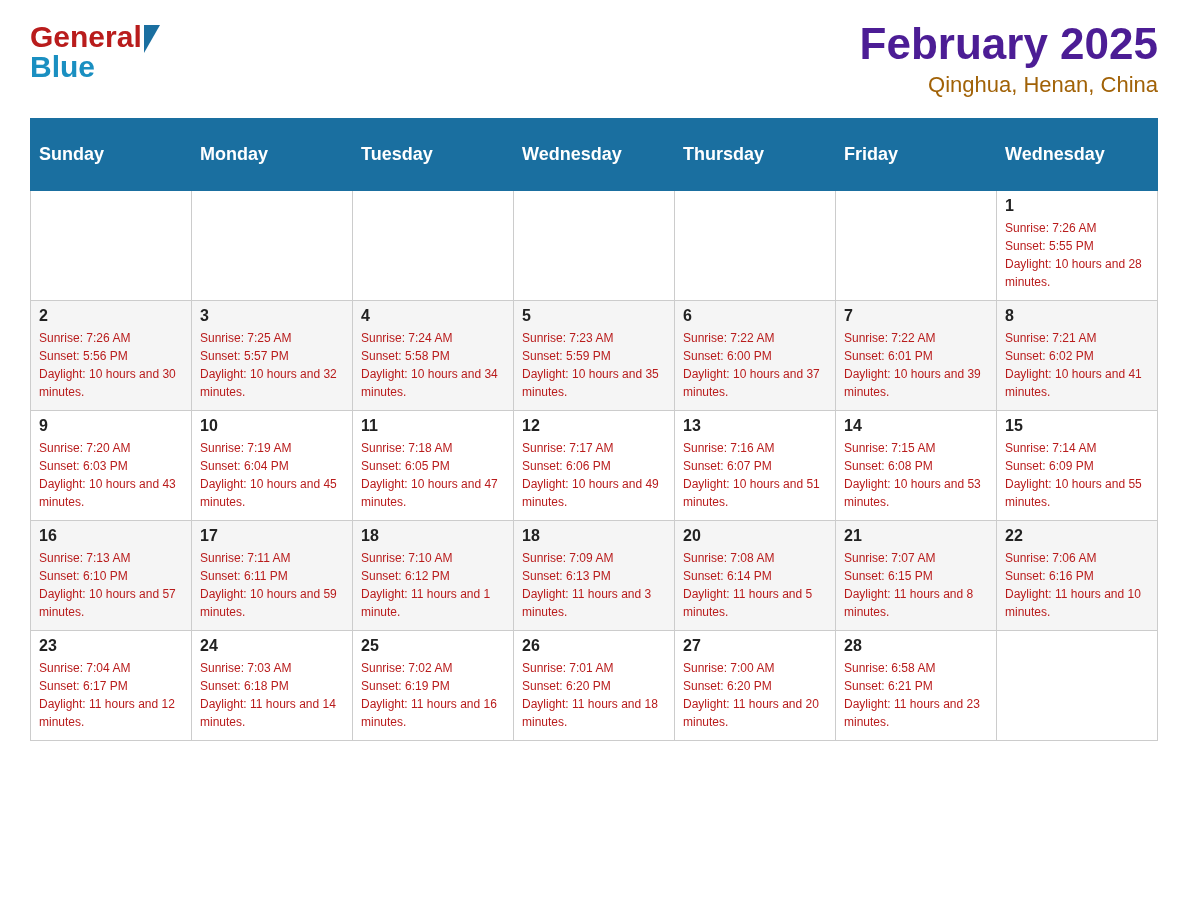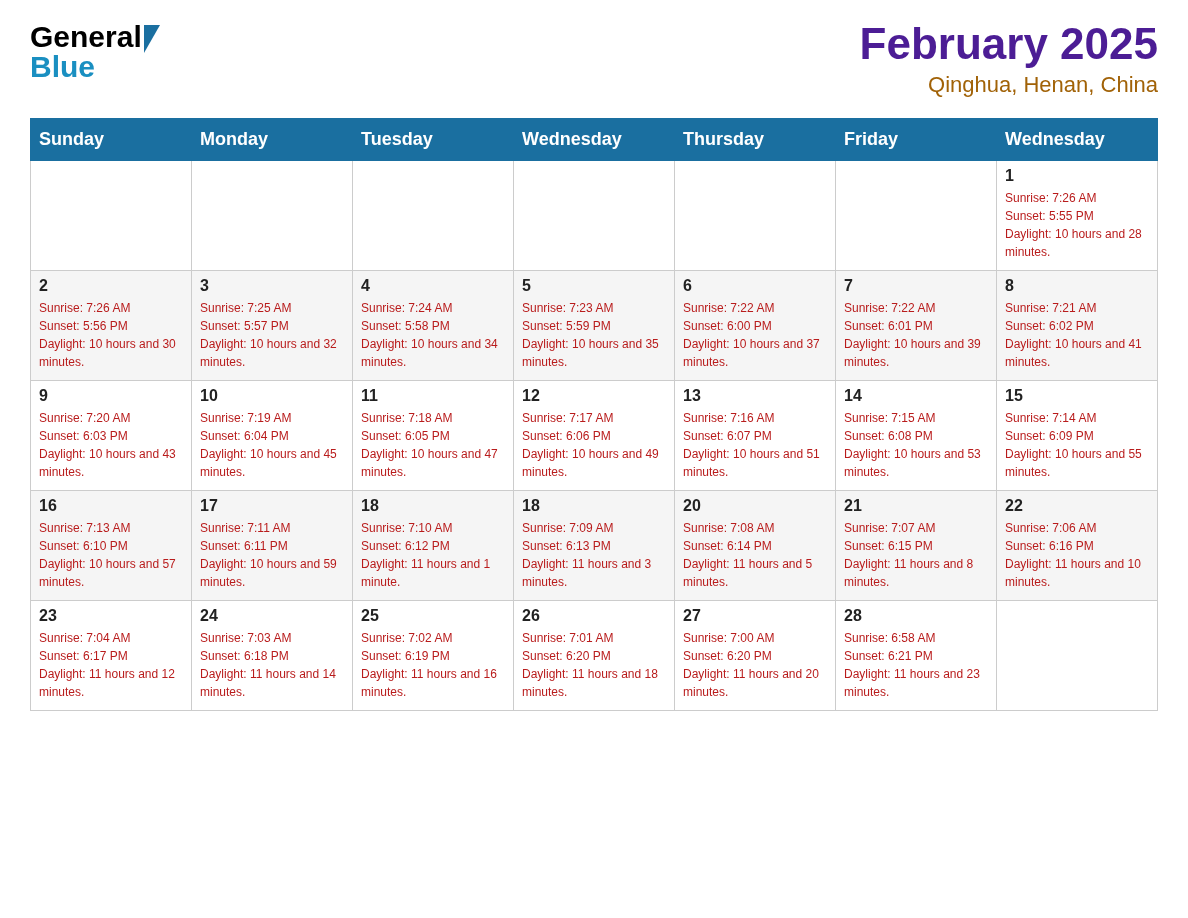--- a/index.html
+++ b/index.html
@@ -33,21 +33,21 @@
     .calendar {
       width: 100%;
       border-collapse: collapse;
       border: 1px solid #aaa;
     }
     .calendar th {
       background-color: #1a6fa0;
       color: #fff;
       font-size: 18px;
       font-weight: bold;
-      padding: 10px 8px;
+      padding: 25px 8px;
       text-align: left;
       border: 1px solid #1a6fa0;
     }
     .calendar td {
       vertical-align: top;
       border: 1px solid #ccc;
       padding: 6px 8px;
       width: calc(100% / 7);
       min-height: 110px;
       height: 110px;
@@ -78,21 +78,21 @@
       display: flex;
       flex-direction: column;
     }
     .logo-line1 {
       display: flex;
       align-items: center;
     }
     .logo-line1 .gen {
       font-size: 30px;
       font-weight: bold;
-      color: #000000;
+      color: #b91c1c;
     }
     .logo-line1 .arr {
       display: inline-block;
       width: 0;
       height: 0;
       border-left: 0px solid transparent;
       border-right: 16px solid transparent;
       border-top: 28px solid #1a6fa0;
       margin-left: 2px;
       position: relative;

